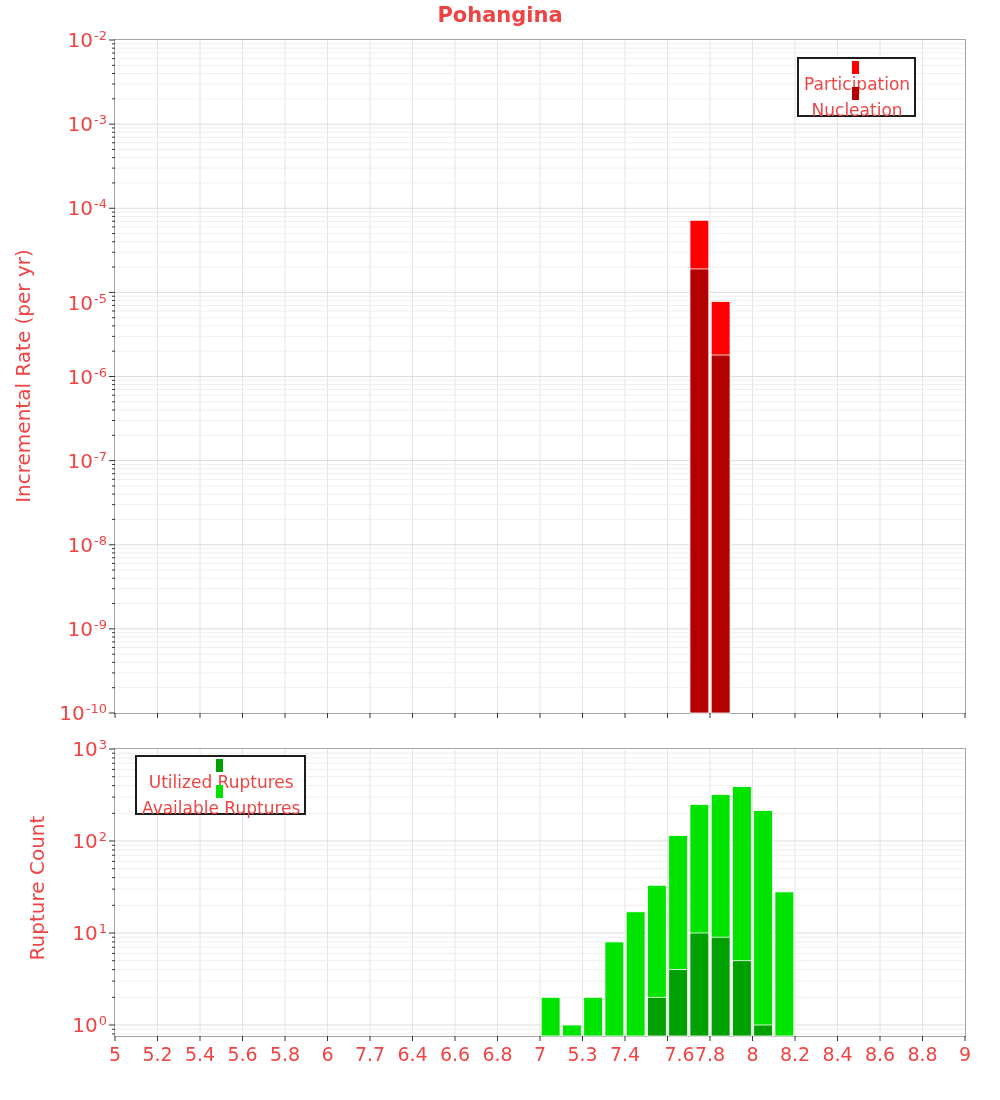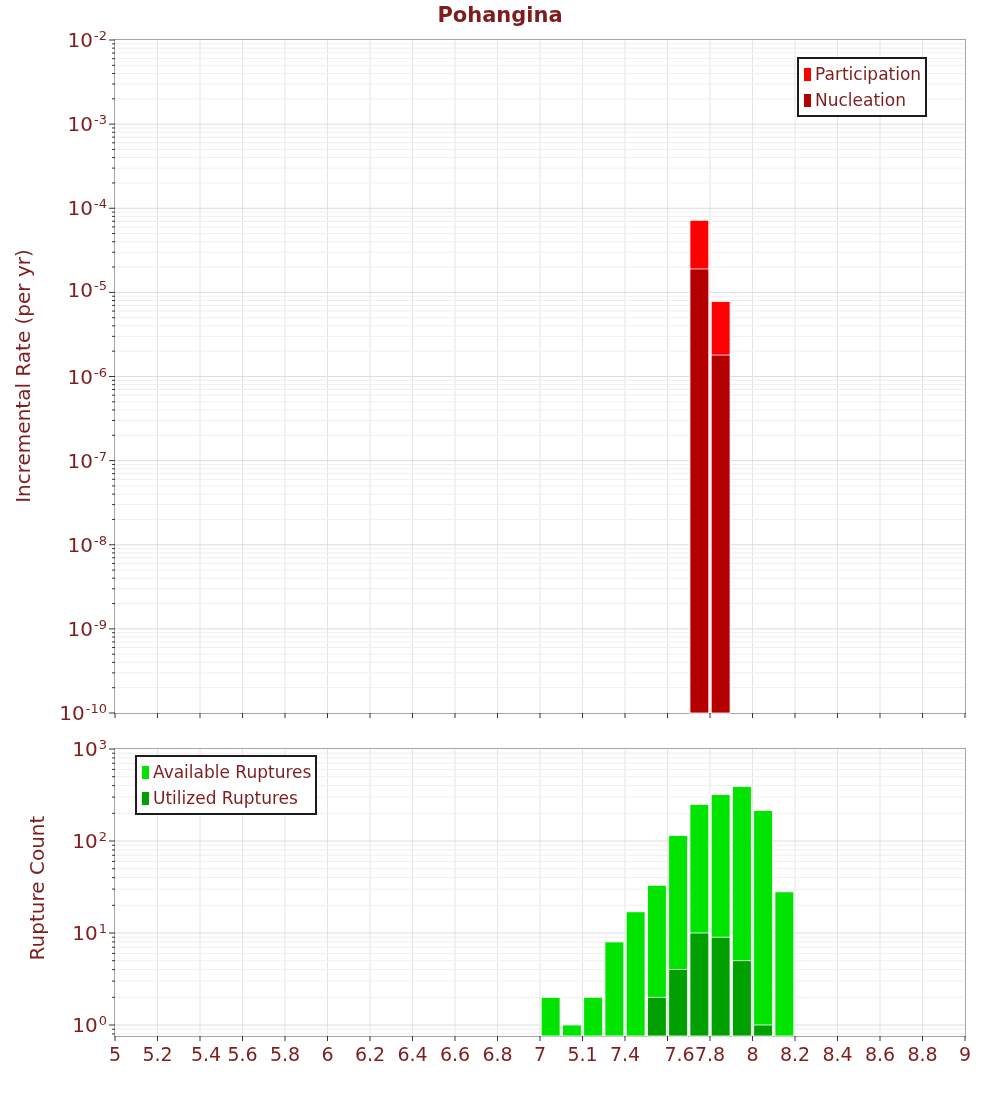--- a/index.html
+++ b/index.html
@@ -1,38 +1,38 @@
 <!DOCTYPE html>
 <html><head>
 <meta charset="utf-8">
 <style>
   * { margin:0; padding:0; }
   body { background:#ffffff; }
   #fig {
     position:relative; width:1000px; height:1100px; background:#fff;
-    font-family:"DejaVu Sans","Liberation Sans",sans-serif; color:#7f1d1d; overflow:hidden;
+    font-family:"DejaVu Sans","Liberation Sans",sans-serif; color:#ef4444; overflow:hidden;
   }
   #title { position:absolute; top:3px; left:0; width:1000px; text-align:center;
            font-size:21px; font-weight:bold; }
   .panel { position:absolute; border:1px solid #a6a6a6; background:#fff; }
   #panel1 { left:114px; top:39px;  width:850px; height:673px; }
   #panel2 { left:114px; top:748px; width:850px; height:287px; }
   .panel svg { position:absolute; left:0; top:0; overflow:visible; display:block; }
   .ylabel { position:absolute; width:400px; height:26px; line-height:26px; text-align:center;
             font-size:20px; transform:rotate(-90deg); }
   #ylabel1 { left:-177px; top:363px; }
   #ylabel2 { left:-163px; top:875px; }
   #xlabel  { position:absolute; left:340px; top:1066px; width:400px; text-align:center; font-size:20px; }
   .yt { position:absolute; right:893px; font-size:20px; height:28px; line-height:28px; white-space:nowrap; }
   .yt .exp { font-size:13px; position:relative; top:-7px; margin-left:1px; }
   .xt { position:absolute; top:1043px; width:60px; text-align:center; font-size:19px; }
   .legend { position:absolute; background:#fff; border:2px solid #1c1c1c; padding:2px 4px 2px 5px; }
   #legend1 { left:797px; top:57px; }
   #legend2 { left:135px; top:755px; }
-  .lrow { display:flex; align-items:center; height:26px; }
+  .lrow { display:flex; align-items:center; height:26px;flex-direction:column; }
   .swatch { display:inline-block; width:7px; height:13px; margin-right:4px; flex:none; }
   .ltext { font-size:17px; white-space:nowrap; }
 </style>
 </head>
 <body>
 
 <div id="fig">
   <div id="title">Pohangina</div>
 
   <div id="ylabel1" class="ylabel">Incremental Rate (per yr)</div>
@@ -357,59 +357,59 @@
         <span class="swatch" style="background: rgb(255, 0, 0);"></span>
         <span class="ltext">Participation</span>
       </div>
       <div class="lrow">
         <span class="swatch" style="background: rgb(180, 0, 0);"></span>
         <span class="ltext">Nucleation</span>
       </div>
     </div>
   <div id="legend2" class="legend">
       <div class="lrow">
+        <span class="swatch" style="background: rgb(0, 160, 0);"></span>
+        <span class="ltext">Utilized Ruptures</span>
+      </div>
+      <div class="lrow">
         <span class="swatch" style="background: rgb(0, 228, 0);"></span>
         <span class="ltext">Available Ruptures</span>
-      </div>
-      <div class="lrow">
-        <span class="swatch" style="background: rgb(0, 160, 0);"></span>
-        <span class="ltext">Utilized Ruptures</span>
       </div>
     </div>
 
   <div id="yticks1">
       <div class="yt" style="top: 26px;"><span>10</span><span class="exp">-2</span></div>
       <div class="yt" style="top: 110.125px;"><span>10</span><span class="exp">-3</span></div>
       <div class="yt" style="top: 194.25px;"><span>10</span><span class="exp">-4</span></div>
-      <div class="yt" style="top: 276px; margin-left: 40px;"><span>10</span><span class="exp">-5</span></div>
+      <div class="yt" style="top: 289px; margin-left: 40px;"><span>10</span><span class="exp">-5</span></div>
       <div class="yt" style="top: 362.5px;"><span>10</span><span class="exp">-6</span></div>
       <div class="yt" style="top: 446.625px;"><span>10</span><span class="exp">-7</span></div>
       <div class="yt" style="top: 530.75px;"><span>10</span><span class="exp">-8</span></div>
       <div class="yt" style="top: 614.875px;"><span>10</span><span class="exp">-9</span></div>
       <div class="yt" style="top: 699px;"><span>10</span><span class="exp">-10</span></div>
     </div>
   <div id="yticks2">
       <div class="yt" style="top: 735px;"><span>10</span><span class="exp">3</span></div>
       <div class="yt" style="top: 827px;"><span>10</span><span class="exp">2</span></div>
       <div class="yt" style="top: 919px;"><span>10</span><span class="exp">1</span></div>
       <div class="yt" style="top: 1011px;"><span>10</span><span class="exp">0</span></div>
     </div>
   <div id="xticks">
       <div class="xt" style="left: 85px;">5</div>
       <div class="xt" style="left: 127.5px;">5.2</div>
-      <div class="xt" style="left: 176px;">5.4</div>
+      <div class="xt" style="left: 170px;">5.4</div>
       <div class="xt" style="left: 212.5px;">5.6</div>
       <div class="xt" style="left: 255px;">5.8</div>
       <div class="xt" style="left: 297.5px;">6</div>
-      <div class="xt" style="left: 340px;">6.2</div>
+      <div class="xt" style="left: 340px;">7.7</div>
       <div class="xt" style="left: 382.5px;">6.4</div>
       <div class="xt" style="left: 425px;">6.6</div>
       <div class="xt" style="left: 467.5px;">6.8</div>
       <div class="xt" style="left: 510px;">7</div>
-      <div class="xt" style="left: 552.5px;">5.1</div>
+      <div class="xt" style="left: 552.5px;">5.3</div>
       <div class="xt" style="left: 595px; text-align: center;">7.4</div>
       <div class="xt" style="left: 637.5px; margin-left: 12px;">7.6</div>
       <div class="xt" style="left: 680px;">7.8</div>
       <div class="xt" style="left: 722.5px;">8</div>
       <div class="xt" style="left: 765px;">8.2</div>
       <div class="xt" style="left: 807.5px;">8.4</div>
       <div class="xt" style="left: 850px;">8.6</div>
       <div class="xt" style="left: 892.5px;">8.8</div>
       <div class="xt" style="left: 935px;">9</div>
     </div>

